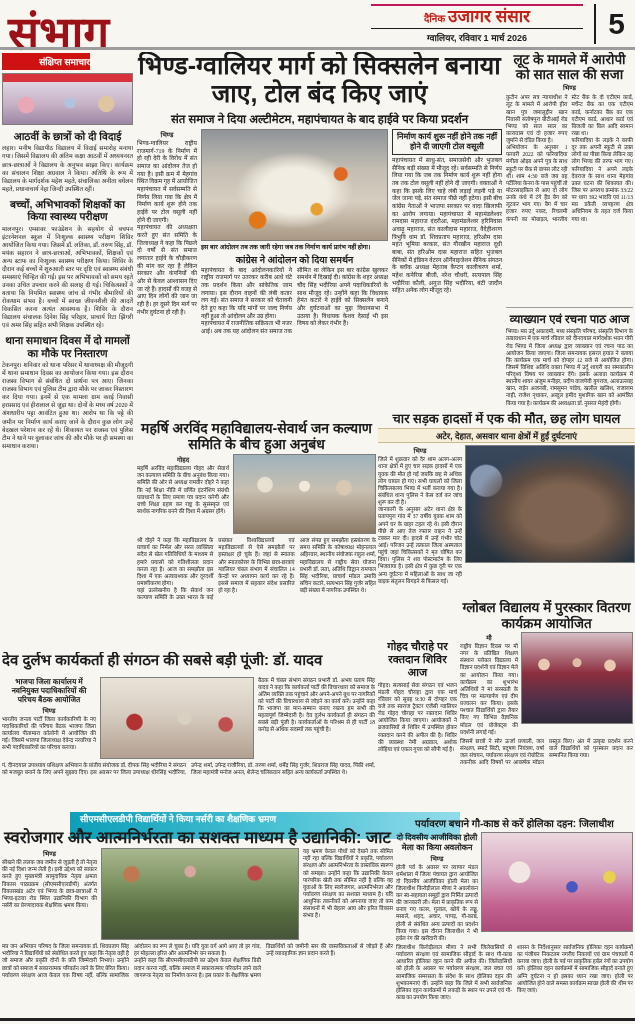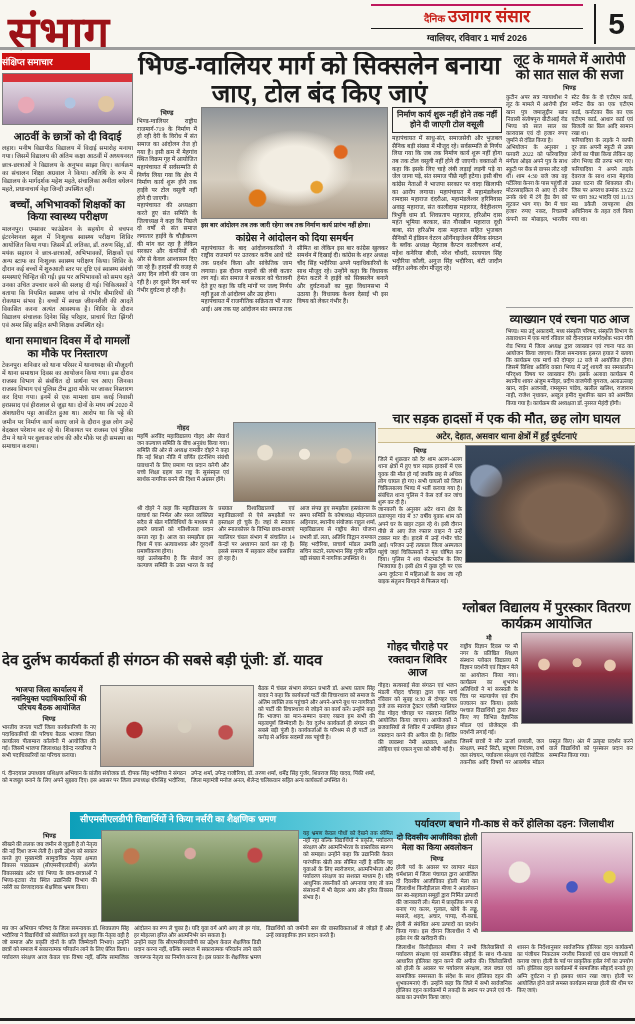--- a/index.html
+++ b/index.html
@@ -26,21 +26,21 @@
   .bt { font-size:5.9px; line-height:1.3; text-align:justify; }
   .bt-sm { font-size:5.5px; line-height:1.3; text-align:justify; }
   .cols2 { column-count:2; column-gap:5px; }
   .cols3 { column-count:3; column-gap:5px; }
   .ph { border:1px solid #7e7e7e; flex:none; }
   .cap { font:bold 6.3px "Liberation Sans",sans-serif; margin:2px 0; line-height:1.2; }
   section, aside { overflow:hidden; position:absolute; }
 
   
   .sb { left:2px; top:53px; width:131px; height:600px; }
-  .brief-tag { background:#ce1111; color:#fff; font:bold 9px "Liberation Sans",sans-serif; text-align:left; width:88px; padding:2px 0; margin-bottom:3px; }
+  .brief-tag { background:#ce1111; color:#fff; font:bold 9px "Liberation Sans",sans-serif; text-align:right; width:88px; padding:2px 0; margin-bottom:3px; }
   .sb h3 { font-size:10.5px; text-align:center; line-height:1.18; margin:5px 2px 2px; }
   .sb p { font-size:6.2px; line-height:1.3; text-align:justify; }
   .ph-farewell { width:131px; height:52px; background:
       radial-gradient(circle at 18% 62%, #e8a8b6 0 7%, transparent 8%),
       radial-gradient(circle at 52% 58%, #b0c4e0 0 7%, transparent 8%),
       radial-gradient(circle at 80% 60%, #e0c6a0 0 7%, transparent 8%),
       linear-gradient(180deg,#d8323a 0%, #d8323a 16%, #ded4e0 17%, #c7b2c6 60%, #9d86a4 100%); margin-bottom:2px; }
 
   
   .main-art { left:137px; top:52px; width:365px; height:366px; }
@@ -101,21 +101,21 @@
       linear-gradient(180deg,#d8bfc6 0%, #8c2e3e 45%, #45304a 80%, #2f2838 100%); }
   .glb .cols2 { margin-top:2px; }
 
   
   .bld { left:378px; top:640px; width:79px; height:176px; }
   .bld h3 { font-size:11px; text-align:center; line-height:1.2; margin-bottom:2px; }
 
   
   .bjp { left:2px; top:652px; width:373px; height:158px; }
   .bjp h2 { font-size:15px; line-height:1.1; }
-  .bjp-row { display:flex; gap:4px; margin-top:16px; }
+  .bjp-row { display:flex; gap:4px; margin-top:8px; }
   .bjp-c1 { width:94px; flex:none; }
   .bjp-sub { font:bold 7.5px "Liberation Sans",sans-serif; text-align:center; line-height:1.25; margin-bottom:1px; }
   .ph-meeting { width:154px; height:82px; background:
       radial-gradient(circle at 22% 55%, #b23232 0 6%, transparent 7%),
       radial-gradient(circle at 55% 50%, #d8d0c0 0 7%, transparent 8%),
       radial-gradient(circle at 82% 58%, #c05050 0 5%, transparent 6%),
       linear-gradient(180deg,#e9e3d8 0%, #d6cdc0 45%, #b3a091 100%); }
   .bjp-c3 { flex:1; }
   .bjp .cols2 { margin-top:3px; height:40px; overflow:hidden; }
 
@@ -169,20 +169,21 @@
     <h3>आठवीं के छात्रों को दी विदाई</h3>
     <p class="bt">लहार। मनीष विद्यापीठ विद्यालय में विदाई समारोह मनाया गया। जिसमें विद्यालय की अंतिम कक्षा आठवीं में अध्ययनरत छात्र-छात्राओं ने विद्यालय के अनुभव साझा किए। कार्यक्रम का संचालन शिक्षा अग्रवाल ने किया। अतिथि के रूप में विद्यालय के मार्गदर्शक महेश महते, संचालिका अनीता बघेलन महते, प्रधानाचार्य नेहा जिन्दी उपस्थित रहीं।</p>
     <h3>बच्चों, अभिभावकों शिक्षकों का किया स्वास्थ्य परीक्षण</h3>
     <p class="bt">मालनपुर। एम्सावर फाउंडेशन के सहयोग से बचपन इंटरनेशनल स्कूल में निःशुल्क स्वास्थ्य परीक्षण शिविर आयोजित किया गया। जिसमें डॉ. लतिका, डॉ. तरुण सिंह, डॉ. मयंक सहारन ने छात्र-छात्राओं, अभिभावकों, शिक्षकों एवं अन्य स्टाफ का निःशुल्क स्वास्थ्य परीक्षण किया। शिविर के दौरान कई बच्चों में शुरुआती स्तर पर दृष्टि एवं स्वास्थ्य संबंधी समस्याएं चिन्हित की गईं। इस पर अभिभावकों को समय रहते उनका उचित उपचार करने की सलाह दी गई। चिकित्सकों ने बताया कि नियमित स्वास्थ्य जांच से गंभीर बीमारियों की रोकथाम संभव है। बच्चों में स्वच्छ जीवनशैली की आदतें विकसित करना अत्यंत आवश्यक है। शिविर के दौरान विद्यालय संचालक दिनेश सिंह परिहार, प्राचार्य रिटा झिंगरी एवं अमर सिंह सहित सभी शिक्षक उपस्थित रहे।</p>
     <h3>थाना समाधान दिवस में दो मामलों का मौके पर निस्तारण</h3>
     <p class="bt">टेकनपुर। शनिवार को थाना परिसर में थानाध्यक्ष की मौजूदगी में थाना समाधान दिवस का आयोजन किया गया। इस दौरान राजस्व विभाग से संबंधित दो प्रार्थना पत्र आए। जिनका राजस्व विभाग एवं पुलिस टीम द्वारा मौके पर जाकर निस्तारण कर दिया गया। इनमें से एक मामला ग्राम करई निवासी हरप्रसाद एवं हीरालाल से जुड़ा था। दोनों के मध्य वर्ष 2020 में अंशधारीय पट्टा आवंटित हुआ था। आरोप था कि पट्टे की जमीन पर निर्माण कार्य कराए जाने के दौरान कुछ लोग उन्हें बेदखल परेशान कर रहे थे। शिकायत पर राजस्व एवं पुलिस टीम ने थाने पर बुलाकर जांच की और मौके पर ही समस्या का समाधान कराया।</p>
   </aside>
 
   <section class="main-art">
     <h1>भिण्ड-ग्वालियर मार्ग को सिक्सलेन बनाया जाए, टोल बंद किए जाएं</h1>
+    <div class="sub">संत समाज ने दिया अल्टीमेटम, महापंचायत के बाद हाईवे पर किया प्रदर्शन</div>
     <div class="m-row">
       <div class="m-c1">
         <div class="dateline">भिण्ड</div>
         <p class="bt">भिण्ड-ग्वालियर राष्ट्रीय राजमार्ग-719 के निर्माण में हो रही देरी के विरोध में संत समाज का आंदोलन तेज हो गया है। इसी क्रम में मेहगांव स्थित विक्रम गृह में आयोजित महापंचायत में सर्वसम्मति से निर्णय लिया गया कि क्षेत्र में निर्माण कार्य शुरू होने तक हाईवे पर टोल वसूली नहीं होने दी जाएगी।</p>
         <p class="bt">महापंचायत की अध्यक्षता करते हुए संत समिति के जिलाध्यक्ष ने कहा कि पिछले दो वर्षों से संत समाज लगातार हाईवे के चौड़ीकरण की मांग कर रहा है लेकिन सरकार और कंपनियों की ओर से केवल आश्वासन दिए जा रहे हैं। हादसों की वजह से आए दिन लोगों की जान जा रही है। हर दूसरे दिन मार्ग पर गंभीर दुर्घटना हो रही है।</p>
       </div>
       <div class="m-mid">
         <div class="ph ph-crowd"></div>
         <div class="cap">इस बार आंदोलन तब तक जारी रहेगा जब तक निर्माण कार्य प्रारंभ नहीं होगा।</div>
         <div class="sub2">कांग्रेस ने आंदोलन को दिया समर्थन</div>
@@ -205,20 +206,21 @@
       <p class="bt-sm">कुटीन अपर सत्र न्यायाधीश ने लूट के मामले में आरोपी हीरा खान पुत्र जमालुद्दीन खान निवासी संतोषपुरा बीटीआई रोड भिण्ड को सात साल का कारावास एवं दो हजार रुपए जुर्माने से दंडित किया है।</p>
       <p class="bt-sm">अभियोजन के अनुसार 1 फरवरी 2022 को फरियादिया मंगीता ओझा अपने पुत्र के साथ स्कूटी पर बैंक से वापस लौट रही थीं। शाम 4:30 बजे जब वह पर्टेलिया केनरा के पास पहुंचीं तो मोटरसाइकिल से आए दो लोग उनके कंधे में टंगे हैंड बैग को लूटकर भाग गए। बैग में चार हजार रुपए नकद, रिचलमी कंपनी का मोबाइल, भारतीय स्टेट बैंक के दो एटीएम कार्ड, मर्चेन्ट बैंक का एक एटीएम कार्ड, कर्नाटका बैंक का एक एटीएम कार्ड, आधार कार्ड एवं बिजली का बिल आदि सामान रखा था।</p>
       <p class="bt-sm">फरियादिया के लड़के ने काफी दूर तक अपनी स्कूटी से उक्त लोगों का पीछा किया लेकिन वह लोग भिण्ड की तरफ भाग गए। फरियादिया ने अपने लड़के देवराज के साथ थाना मेहगांव उक्त घटना की शिकायत की। जिस पर अपराध क्रमांक 33/22 पर धारा 392 भादवि एवं 11/13 मप्र डकैती व्यपहरण क्षेत्र अधिनियम के तहत दर्ज किया गया था।</p>
     </div>
     <div class="divider"></div>
     <h4>व्याख्यान एवं रचना पाठ आज</h4>
     <p class="bt-sm">भिण्ड। मप्र उर्दू अकादमी, मध्य संस्कृति परिषद, संस्कृति विभाग के तत्वावधान में एक मार्च रविवार को दीनदयाल मार्गदर्शक भवन गौरी रोड भिण्ड में जिला अध्यक्ष द्वारा व्याख्यान एवं रचना पाठ का आयोजन किया जाएगा। जिला समन्वयक हसरत हयात ने बताया कि कार्यक्रम एक मार्च को दोपहर 12 बजे से आयोजित होगा। जिसमें विशिष्ट अतिथि वक्ता भिण्ड में उर्दू शायरी का समकालीन परिदृश्य विषय पर व्याख्यान देंगे। इसके अलावा कार्यक्रम में स्थानीय शायर अंजुम मनीहर, प्रदीप वाजपेयी युगराज, अलाउल्लाह खान, राईन अजनबी, रामसुमन पांडेय, खलील खलिश, राजाराम नाही, राजेश नृधाकर, अब्दुल हमीद मुशारिक खान को आमंत्रित किया गया है। कार्यक्रम की अध्यक्षता डॉ. नुसरत मेहंदी होंगी।</p>
   </section>
 
   <section class="mou">
+    <h2>महर्षि अरविंद महाविद्यालय-सेवार्थ जन कल्याण समिति के बीच हुआ अनुबंध</h2>
     <div class="mou-row">
       <div class="mou-c1">
         <div class="dateline">गोहद</div>
         <p class="bt-sm">महर्षि अरविंद महाविद्यालय गोहद और सेवार्थ जन कल्याण समिति के बीच अनुबंध किया गया। समिति की ओर से अध्यक्ष रामवीर दोहरे ने कहा कि नई शिक्षा नीति में वर्णित इंटर्नशिप संबंधी प्रावधानों के लिए प्रमाण पत्र प्रदान करेगी और बच्चे शिक्षा ग्रहण कर राष्ट्र के सुसंस्कृत एवं सार्थक नागरिक बनने की दिशा में अग्रसर होंगे।</p>
       </div>
       <div class="ph ph-mou"></div>
     </div>
     <div class="cols3">
       <p class="bt-sm">श्री दोहरे ने कहा कि महाविद्यालय के प्राचार्य का निर्मल और सरल व्यक्तित्व सदैव से खेल गतिविधियों के माध्यम से हमारे प्रयासों को गतिशीलता प्रदान करता रहा है। आज का समझौता इस दिशा में एक अत्यावश्यक और दूरदर्शी प्रमाणीकरण होगा।</p>
       <p class="bt-sm">यहां उल्लेखनीय है कि सेवार्थ जन कल्याण समिति के उक्त भारत के कई प्रख्यात विश्वविद्यालयों एवं महाविद्यालयों से ऐसे समझौतों पर हस्ताक्षर हो चुके हैं। जहां से स्नातक और स्नातकोत्तर के विभिन्न छात्र-छात्राएं ग्वालियर चंबल संभाग में संचालित 14 केन्द्रों पर अध्यापन कार्य कर रहे हैं। इससे समाज में सहकार संदेश प्रसारित हो रहा है।</p>
@@ -273,20 +275,21 @@
       </div>
     </div>
     <div class="cols2">
       <p class="bt-sm">पं. दीनदयाल उपाध्याय प्रशिक्षण अभियान के प्रांतीय संयोजक डॉ. दीपक सिंह भदौरिया ने संगठन को मजबूत बनाने के लिए अपने सुझाव दिए। इस अवसर पर जिला उपाध्यक्ष धीरसिंह भदौरिया, उपेन्द्र शर्मा, उपेन्द्र राजौरिया, डॉ. तरुण शर्मा, धर्मेंद्र सिंह गुर्जर, शिवराज सिंह यादव, पिंकी शर्मा, जिला महामंत्री मनोज अनल, शैलेन्द्र चलिकवान सहित अन्य कार्यकर्ता उपस्थित थे।</p>
     </div>
   </section>
 
   <div class="strip">सीएमसीएलडीपी विद्यार्थियों ने किया नर्सरी का शैक्षणिक भ्रमण</div>
 
   <section class="hor">
+    <h2>स्वरोजगार और आत्मनिर्भरता का सशक्त माध्यम है उद्यानिकी: जाट</h2>
     <div class="hor-row">
       <div class="hor-c1">
         <div class="dateline">भिण्ड</div>
         <p class="bt-sm">सीखने की ललक जब जमीन से जुड़ती है तो नेतृत्व की नई दिशा जन्म लेती है। इसी उद्देश्य को साकार करते हुए मुख्यमंत्री सामुदायिक नेतृत्व क्षमता विकास पाठ्यक्रम (सीएमसीएलडीपी) अंतर्गत विकासखंड अटेर एवं भिण्ड के छात्र-छात्राओं ने भिण्ड-इटावा रोड स्थित उद्यानिकी विभाग की नर्सरी का प्रेरणादायक शैक्षणिक भ्रमण किया।</p>
       </div>
       <div class="ph ph-nursery"></div>
       <div class="hor-c3">
         <p class="bt-sm">यह भ्रमण केवल पौधों को देखने तक सीमित नहीं रहा बल्कि विद्यार्थियों ने प्रकृति, पर्यावरण संरक्षण और आत्मनिर्भरता के वास्तविक स्वरूप को समझा। उन्होंने कहा कि उद्यानिकी केवल पारंपरिक खेती तक सीमित नहीं है बल्कि यह युवाओं के लिए स्वरोजगार, आत्मनिर्भरता और पर्यावरण संरक्षण का सशक्त माध्यम है। यदि आधुनिक तकनीकों को अपनाया जाए तो कम संसाधनों में भी बेहतर आय और हरित विकास संभव है।</p>
       </div>
     </div>

